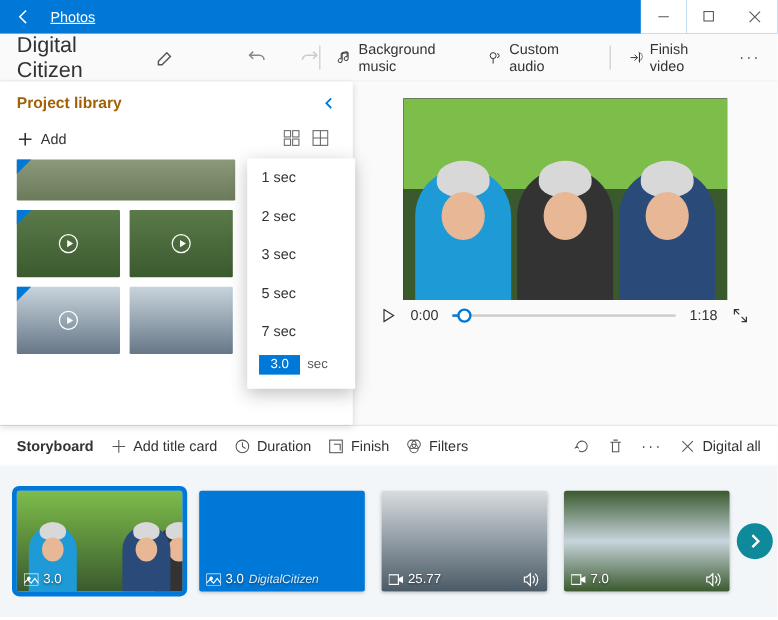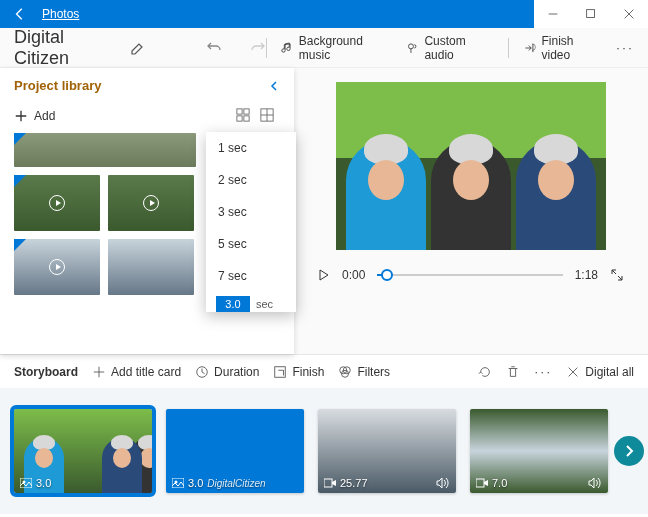--- a/index.html
+++ b/index.html
@@ -33,27 +33,27 @@
 .play-badge::after { content: ''; border-left: 5px solid #fff; border-top: 3px solid transparent; border-bottom: 3px solid transparent; margin-left: 2px; }
 .corner-tri { position: absolute; top: 0; left: 0; border-top: 12px solid #0078d7; border-right: 12px solid transparent; }
 
 .preview-area { flex: 1; display: flex; flex-direction: column; align-items: center; padding: 14px 20px 10px; }
 .video-frame { width: 270px; height: 168px; background: #000; position: relative; overflow: hidden; }
 .selfie { position: absolute; inset: 0; background: linear-gradient(#7dbd4a 0%, #7dbd4a 45%, #3a5a2e 45%, #3a5a2e 100%); }
 .person { position: absolute; bottom: 0; width: 80px; height: 110px; border-radius: 40px 40px 0 0; }
 .p1 { left: 10px; background: #1e9ad6; } .p2 { left: 95px; background: #333; } .p3 { right: 10px; background: #2a4a7a; }
 .helmet { position: absolute; top: -6px; left: 50%; transform: translateX(-50%); width: 44px; height: 30px; background: #d8d8d8; border-radius: 50% 50% 40% 40%; }
 .face { position: absolute; top:20px; left:50%; transform:translateX(-50%); width:36px; height:40px; background:#e8b896; border-radius:50%; }
-.controls { display: flex; align-items: center; gap: 12px; margin-top: 18px; width: 100%; font-size: 12px; color: #333; padding: 0 4px; }
+.controls { display: flex; align-items: center; gap: 12px; margin-top: 6px; width: 100%; font-size: 12px; color: #333; padding: 0 4px; }
 .ctrl-play { cursor: pointer; }
 .seek { flex: 1; height: 2px; background: #ccc; position: relative; }
 .seek-prog { position: absolute; left: 0; top: 0; height: 2px; width: 5%; background: #0078d7; }
 .seek-thumb { position: absolute; left: 5%; top: 50%; transform: translate(-50%,-50%); width: 12px; height: 12px; border-radius: 50%; background: #fff; border: 2px solid #0078d7; }
 
-.duration-menu { position: absolute; left: 206px; top: 132px; width: 90px; background: #fff; box-shadow: 0 4px 14px rgba(0,0,0,.25); z-index: 10; padding-bottom: 0; }
+.duration-menu { position: absolute; left: 206px; top: 132px; width: 90px; background: #fff; box-shadow: 0 4px 14px rgba(0,0,0,.25); z-index: 10; padding-bottom: 12px; }
 .dm-item { padding: 9px 12px; font-size: 12px; color: #333; cursor: pointer; }
 .dm-input { margin: 4px 10px 0; display: flex; align-items: center; gap: 6px; }
 .dm-input input { width: 34px; border: 1px solid #0078d7; background: #0078d7; color: #fff; font-size: 11px; text-align: center; padding: 1px; }
 .dm-input span { font-size: 11px; color: #555; }
 
 .story-bar { height: 34px; border-top: 1px solid #e6e6e6; display: flex; align-items: center; padding: 0 14px; font-size: 12px; color: #333; gap: 14px; background: #fff; }
 .story-bar .lbl { font-weight: 600; }
 .sb-item { display: flex; align-items: center; gap: 5px; cursor: pointer; }
 .sb-right { margin-left: auto; display: flex; align-items: center; gap: 14px; }
 

